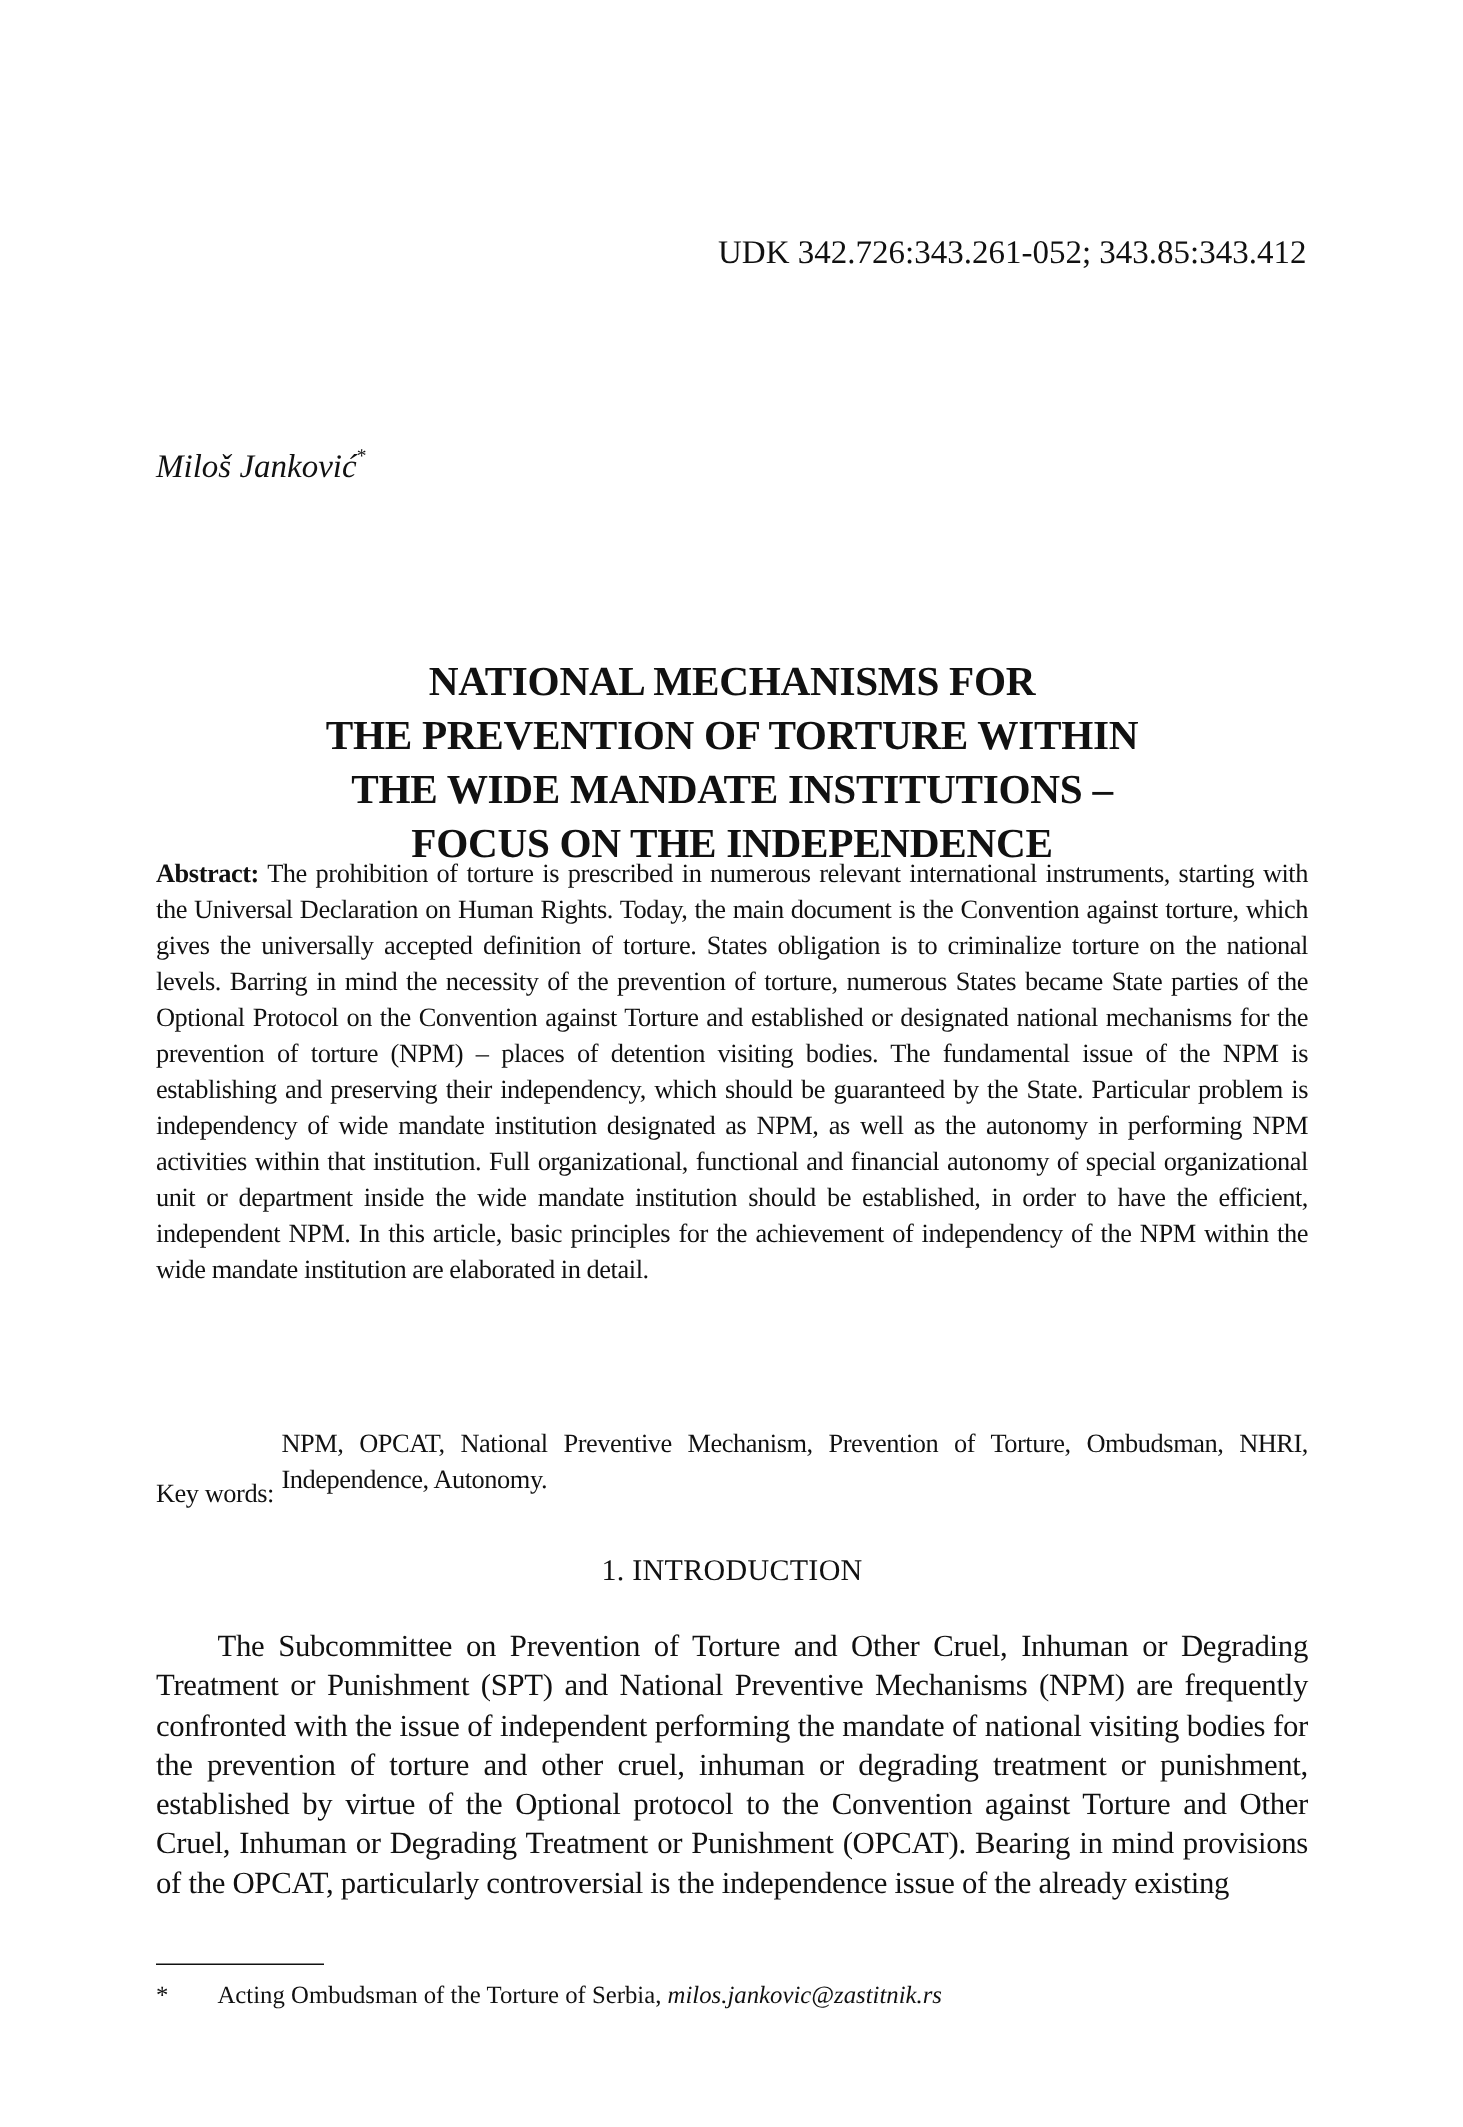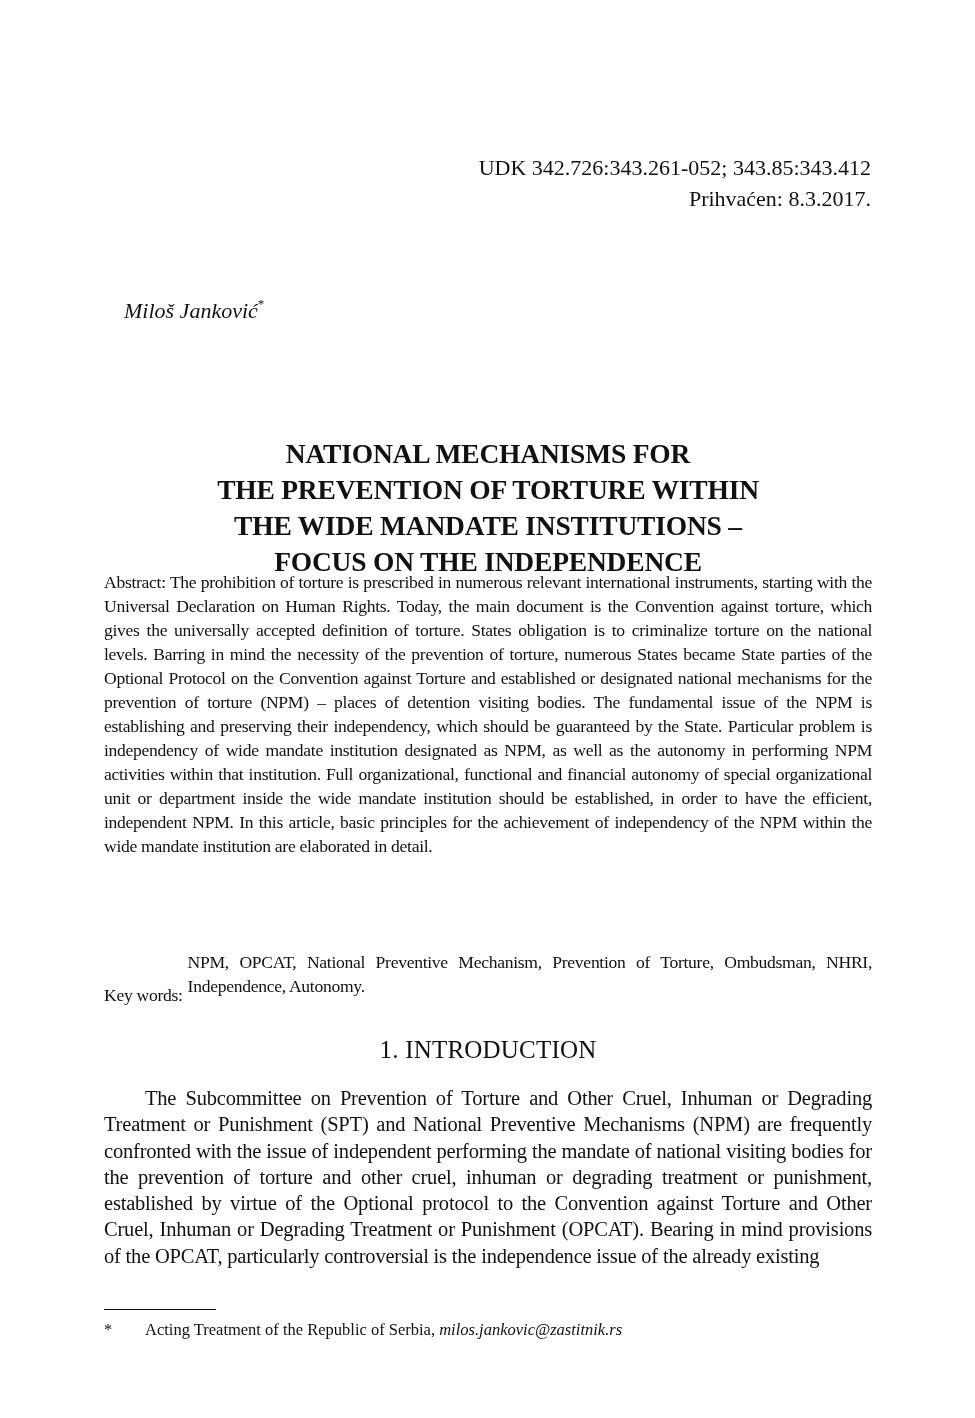--- a/index.html
+++ b/index.html
@@ -5,55 +5,54 @@
   html, body { margin: 0; padding: 0; background: #ffffff; }
   body {
     width: 975px; height: 1418px; position: relative; overflow: hidden;
     font-family: "Liberation Serif", "DejaVu Serif", serif; color: #111;
   }
   .page { position: absolute; left: 0; top: 8px; width: 975px; height: 1418px; }
 
   .meta { position: absolute; right: 104px; top: 144px; text-align: right; line-height: 31px; font-size: 22px; }
   .meta .doctype { font-variant: small-caps; font-size: 22px; letter-spacing: 0.3px; }
 
-  .author { position: absolute; left: 104px; top: 290px; font-style: italic; font-size: 22px; margin-left: 20px; }
+  .author { position: absolute; left: 104px; top: 290px; font-style: italic; font-size: 22px; }
   .author sup { font-size: 13px; font-style: normal; position: relative; top: -2px; }
 
   .title { position: absolute; left: 104px; width: 768px; top: 384px; text-align: center;
            font-weight: bold; font-size: 27.5px; line-height: 36px; letter-spacing: -0.2px; margin-top: 44px; }
   .title div { white-space: nowrap; }
 
   .abstract { position: absolute; left: 104px; width: 768px; top: 562px;
               font-size: 17.6px; line-height: 24px; text-align: justify; letter-spacing: -0.3px; }
-  .abstract .label { font-weight: normal; }
+  .abstract .label { font-weight: bold; }
 
   .keywords { position: absolute; left: 104px; width: 768px; top: 942px;
               font-size: 17.6px; line-height: 24px; letter-spacing: -0.3px; display: flex; }
   .keywords .label { font-weight: normal; white-space: nowrap; padding-right: 5px; margin-top: 33px; }
   .keywords .value { text-align: justify; flex: 1; }
 
   .section-heading { position: absolute; left: 104px; width: 768px; top: 1028px;
-                     text-align: center; font-size: 25px; letter-spacing: 0.2px; }
+                     text-align: center; font-size: 20px; letter-spacing: 0.2px; }
 
   .intro { position: absolute; left: 104px; width: 768px; top: 1077px;
            font-size: 20.5px; line-height: 26.3px; text-align: justify; text-indent: 41px; letter-spacing: -0.2px; }
 
   .footnote-rule { position: absolute; left: 104px; top: 1301px; width: 112px; height: 0; border-top: 1.5px solid #111; }
   .footnote { position: absolute; left: 104px; top: 1311px; font-size: 16.5px; line-height: 22px; display: flex; }
   .footnote .mark { width: 41px; }
   .footnote .email { font-style: italic; }
 </style>
 </head>
 <body>
 
 <div class="page">
 
   <div class="meta">
     <div>UDK 342.726:343.261-052; 343.85:343.412</div>
-    <div>Prihvaćen: 8.3.2017.</div>
   </div>
 
   <div class="author">
     <span>Miloš Janković</span><sup>*</sup>
   </div>
 
   <div class="title">
     <div>NATIONAL MECHANISMS FOR</div>
     <div>THE PREVENTION OF TORTURE WITHIN</div>
     <div>THE WIDE MANDATE INSTITUTIONS –</div>
@@ -67,16 +66,16 @@
     <span class="value">NPM, OPCAT, National Preventive Mechanism, Prevention of Torture, Om­budsman, NHRI, Independence, Autonomy.</span>
   </div>
 
   <div class="section-heading">1. INTRODUCTION</div>
 
   <div class="intro">The Subcommittee on Prevention of Torture and Other Cruel, Inhuman or Degrading Treatment or Punishment (SPT) and National Preventive Mechanisms (NPM) are frequently confronted with the issue of independent performing the mandate of national visiting bodies for the prevention of torture and other cruel, inhuman or degrading treatment or punishment, established by virtue of the Op­tional protocol to the Convention against Torture and Other Cruel, Inhuman or Degrading Treatment or Punishment (OPCAT). Bearing in mind provisions of the OPCAT, particularly controversial is the independence issue of the already existing</div>
 
   <div class="footnote-rule"></div>
   <div class="footnote">
     <span class="mark">*</span>
-    <span><span>Acting Treatment of the Republic of Serbia, </span><span class="email">milos.jankovic@zastitnik.rs</span></span>
+    <span><span>Acting Ombudsman of the Torture of Serbia, </span><span class="email">milos.jankovic@zastitnik.rs</span></span>
   </div>
 
 </div>
 
 </body></html>

